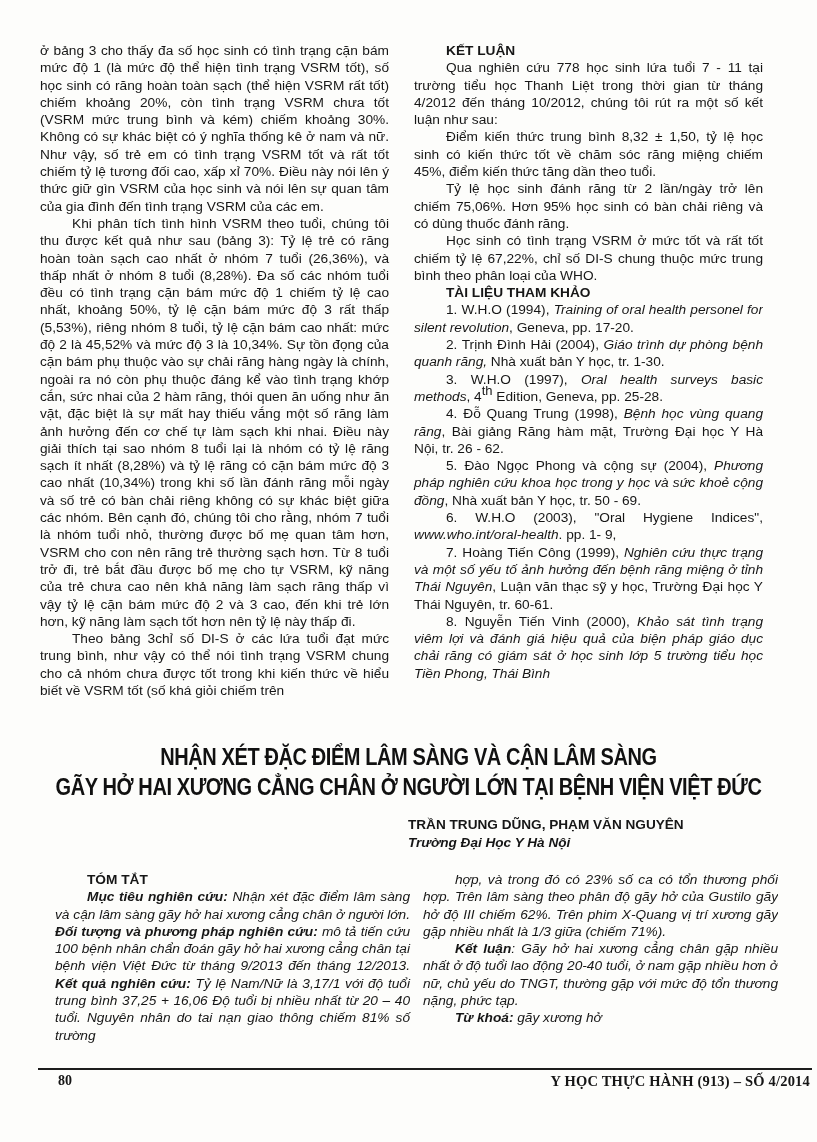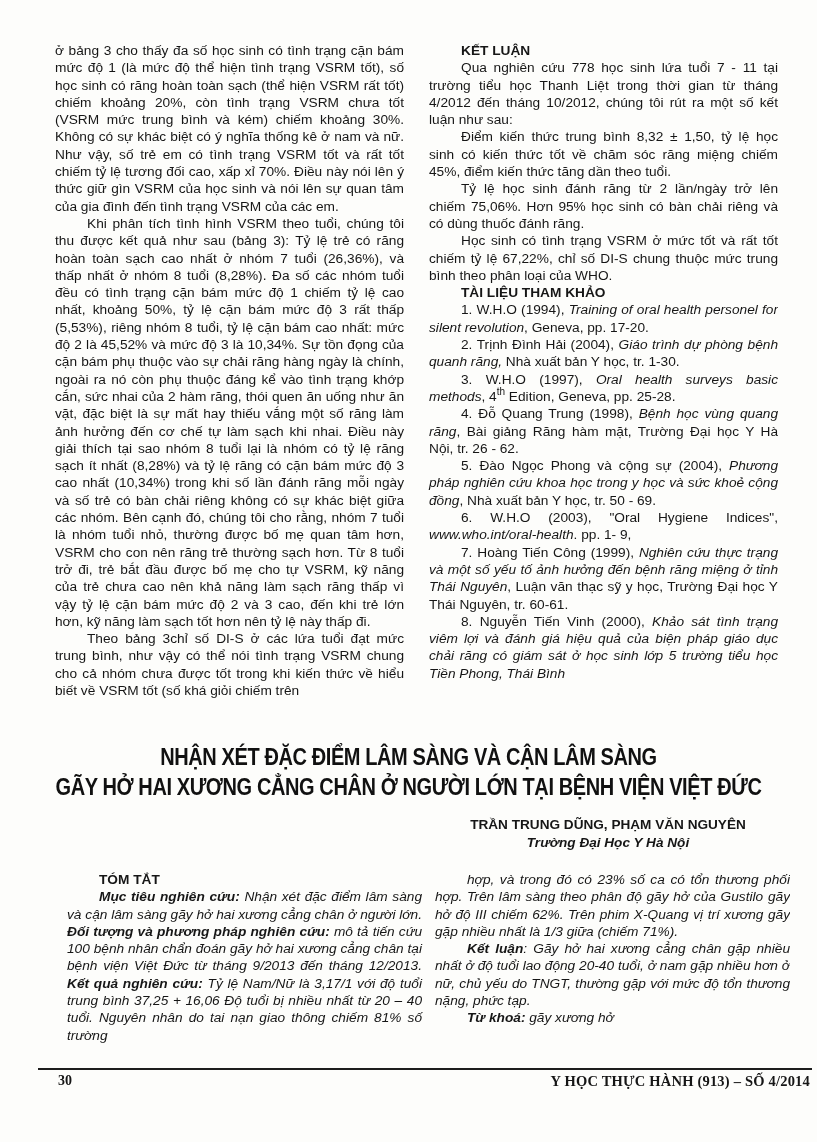--- a/index.html
+++ b/index.html
@@ -7,45 +7,45 @@
     width:817px; height:1142px; overflow:hidden;
     background:#e9e9e7;
     font-family:"Liberation Sans", sans-serif;
   }
   .page {
     position:relative; width:817px; height:1142px;
     background:#fdfdfb; color:#161616;
   }
   
   .cols {
-    position:absolute; left:55px; top:42px; width:723px; height:672px;
+    position:absolute; left:40px; top:42px; width:723px; height:672px;
     display:flex; gap:25px; overflow:hidden;
   }
   .col { width:356px; font-size:13.7px; line-height:17.3px; text-align:justify; }
   .col p { margin:0; text-indent:32px; }
   .col p.noindent { text-indent:0; }
   .sec-heading { font-weight:bold; }
   .ref i, .i { font-style:italic; }
   .b { font-weight:bold; }
-  sup { font-size:10px; line-height:0; }
+  sup { font-size:13px; line-height:0; }
   
   .title-block {
     position:absolute; top:741px; left:0; width:817px; text-align:center;
     font-weight:bold; font-size:20px; line-height:26px; letter-spacing:-0.4px;
     transform:scaleY(1.18); transform-origin:50% 0; color:#111;
   }
   .authors-block {
-    position:absolute; top:816px; left:408px; width:400px; text-align:center;
+    position:absolute; top:816px; left:408px; width:400px; 
     font-size:13.6px; line-height:18px; font-weight:bold;
   }
   .affiliation { font-style:italic; }
   
   .abstract {
     position:absolute; left:55px; top:871px; width:723px; height:195px;
-    display:flex; gap:13px; overflow:hidden; font-style:italic;margin-left:12px;
+    display:flex; gap:13px; overflow:hidden; font-style:italic;
   }
   .abstract .col p { margin:0; text-indent:32px; }
   .abstract .upright { font-style:normal; font-weight:bold; }
   
   .footer-rule {
     position:absolute; left:38px; top:1068px; width:774px; height:0;
     border-top:2.5px solid #1d1d1d;
   }
   .footer-page {
     position:absolute; left:58px; top:1073px;
@@ -103,16 +103,16 @@
       <p><span class="b">Mục tiêu nghiên cứu: </span><span>Nhận xét đặc điểm lâm sàng và cận lâm sàng gãy hở hai xương cẳng chân ở người lớn. </span><span class="b">Đối tượng và phương pháp nghiên cứu: </span><span>mô tả tiến cứu 100 bệnh nhân chẩn đoán gãy hở hai xương cẳng chân tại bệnh viện Việt Đức từ tháng 9/2013 đến tháng 12/2013. </span><span class="b">Kết quả nghiên cứu: </span><span>Tỷ lệ Nam/Nữ  là 3,17/1 với độ tuổi trung bình 37,25 + 16,06  Độ tuổi bị nhiều nhất từ 20 – 40 tuổi. Nguyên nhân do tai nạn giao thông chiếm 81% số trường</span></p>
     </div>
     <div class="col">
       <p class="noindent"><span>hợp, và trong đó có 23% số ca có tổn thương phối hợp. Trên lâm sàng theo phân độ gãy hở của Gustilo gãy hở độ III chiếm 62%. Trên phim X-Quang vị trí xương gãy gặp nhiều nhất là 1/3 giữa (chiếm 71%).</span></p>
       <p><span class="b">Kết luận</span><span>: Gãy hở hai xương cẳng chân gặp nhiều nhất ở độ tuổi lao động 20-40 tuổi, ở nam gặp nhiều hơn ở nữ, chủ yếu do TNGT, thường gặp với mức độ tổn thương nặng, phức tạp.</span></p>
       <p><span class="b">Từ khoá: </span><span>gãy xương hở</span></p>
     </div>
   </div>
 
   <div class="footer-rule"></div>
-  <div class="footer-page">30</div>
+  <div class="footer-page">80</div>
   <div class="footer-journal">Y HỌC THỰC HÀNH (913) – SỐ 4/2014</div>
 
 </div>
 
 </body></html>

